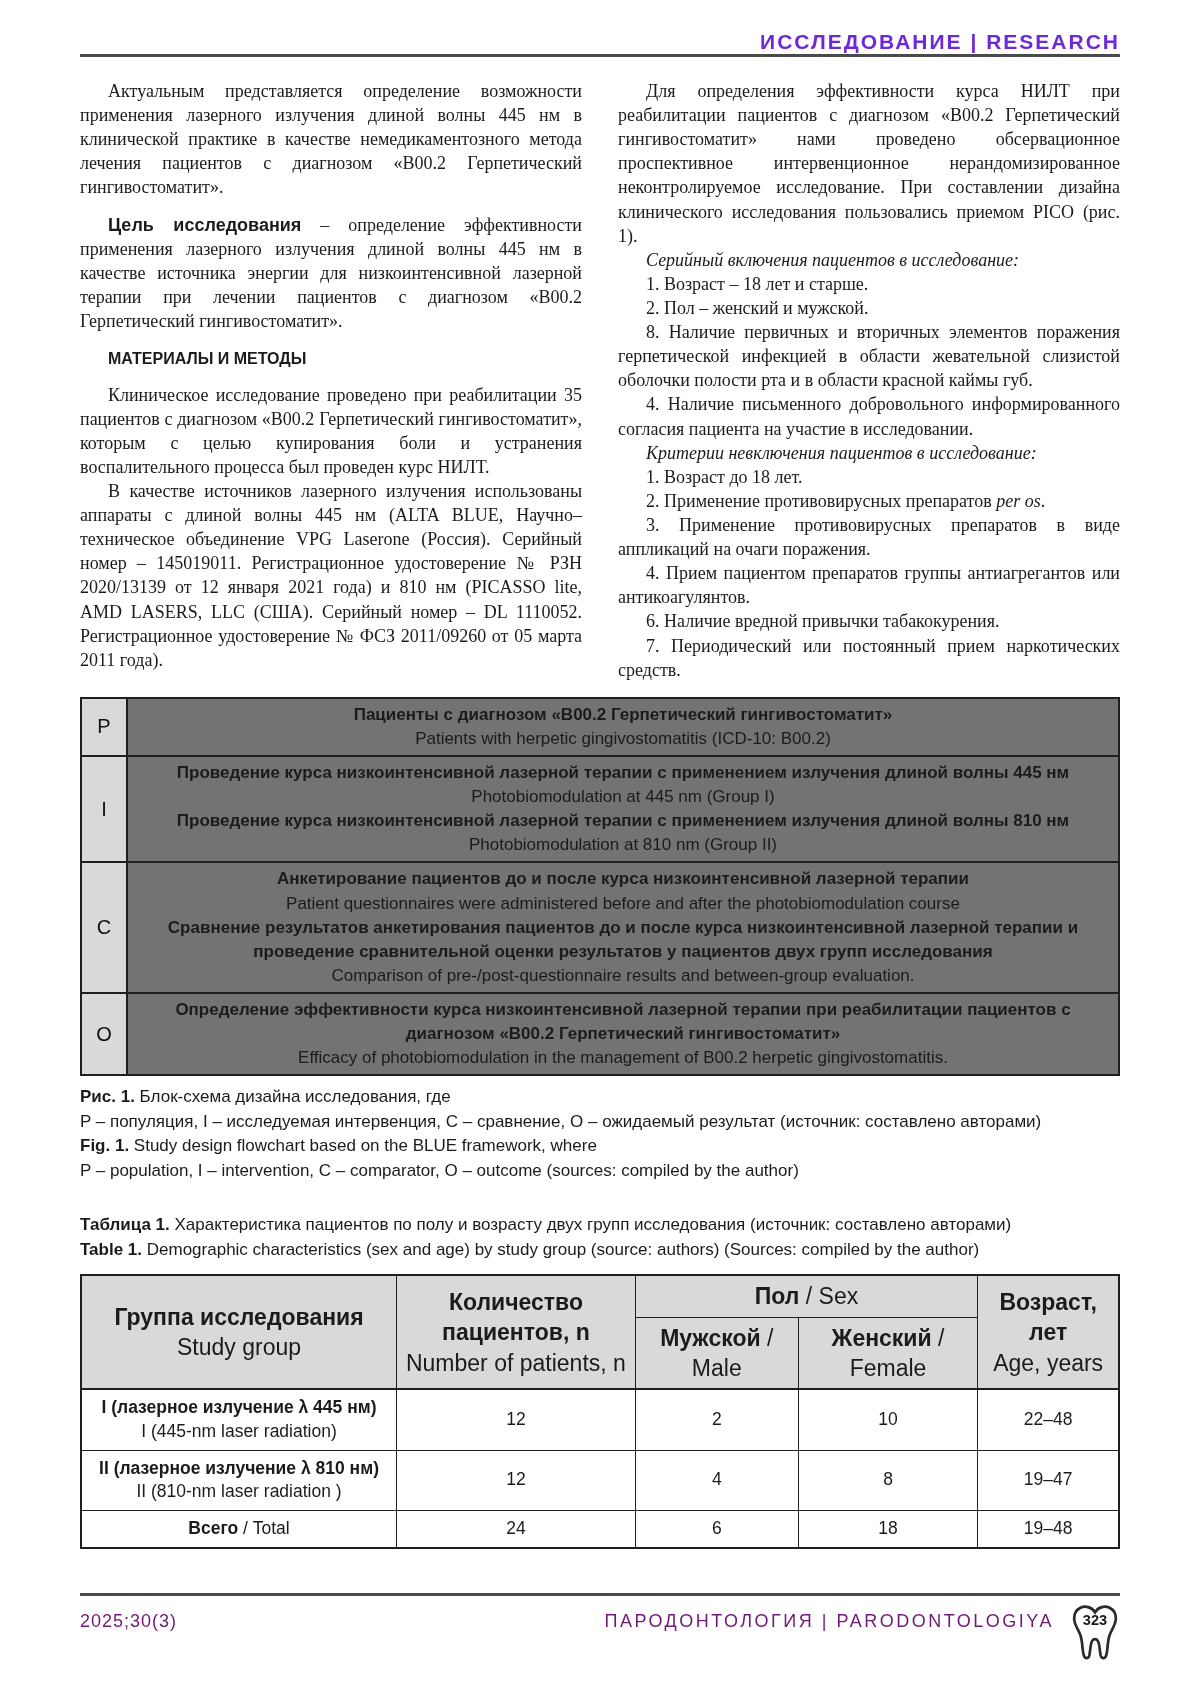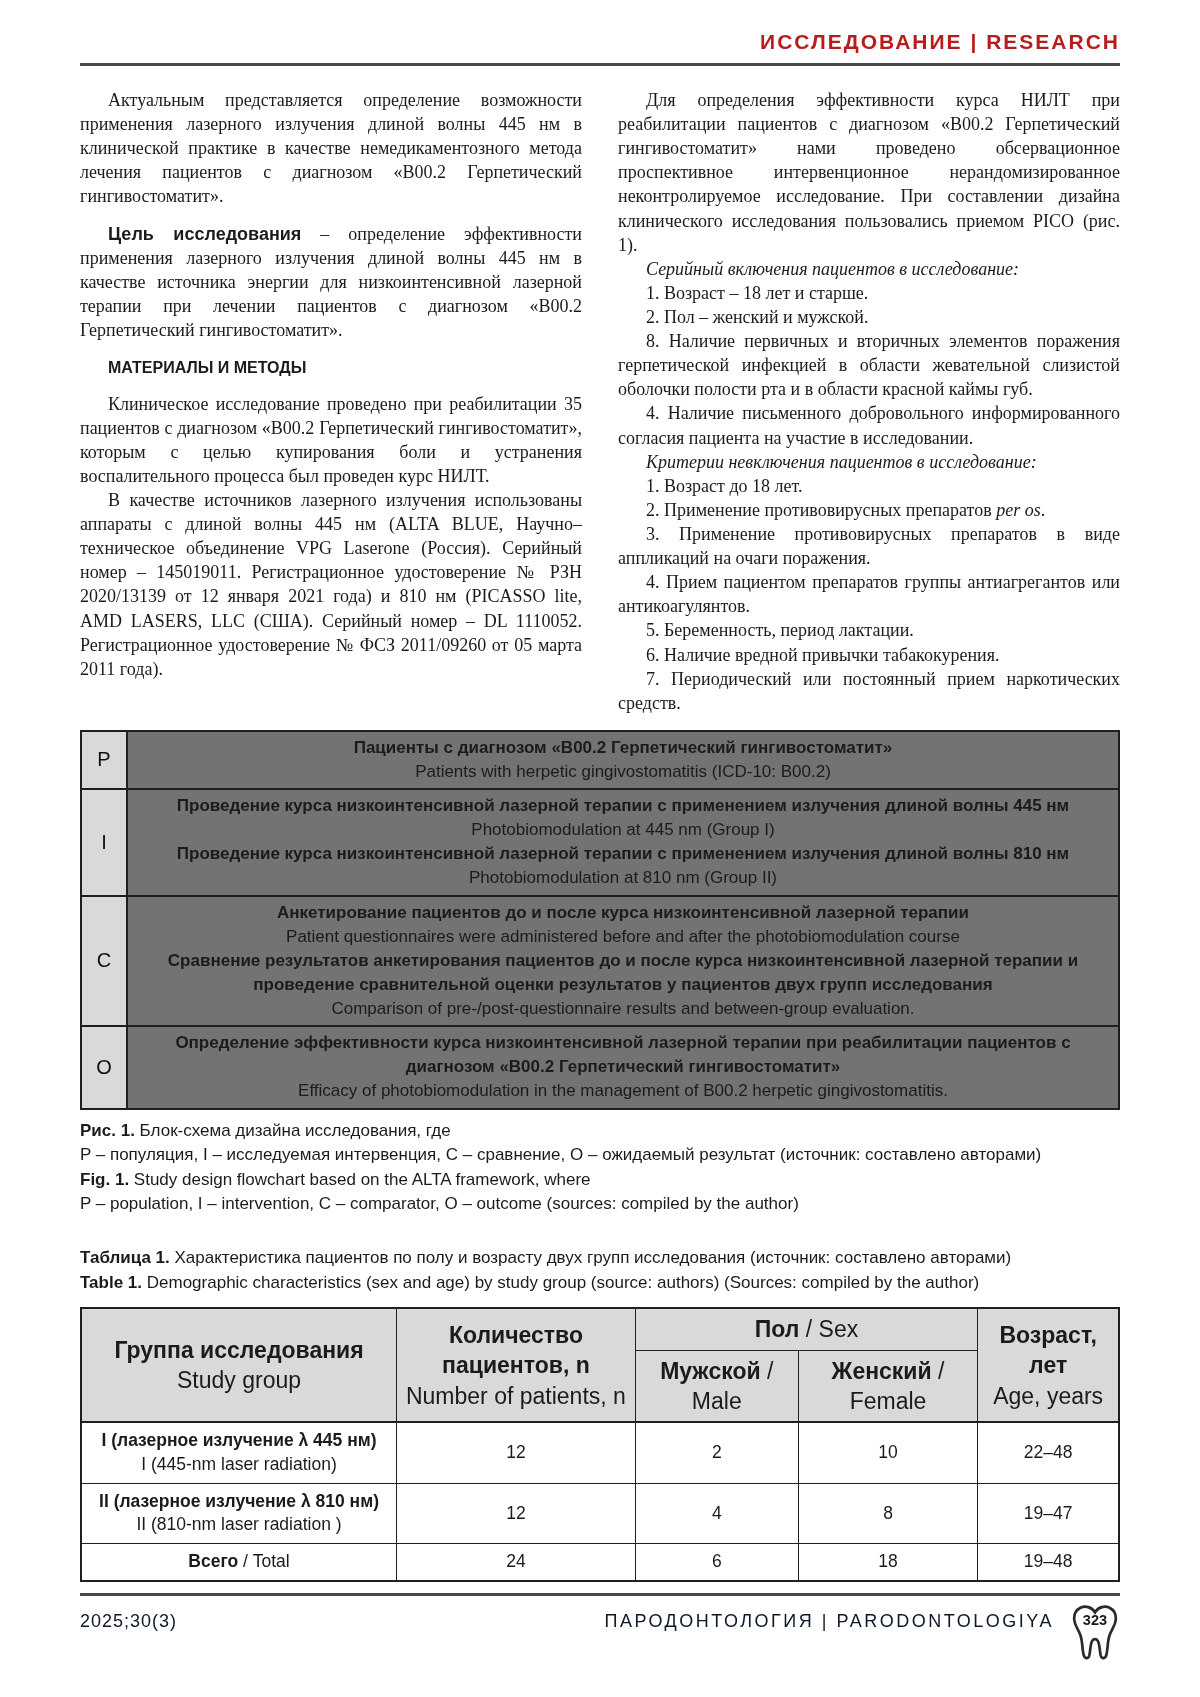--- a/index.html
+++ b/index.html
@@ -15,22 +15,21 @@
     overflow:hidden;
   }
   .sans{font-family:"Liberation Sans", sans-serif;}
   
   .masthead{
     text-align:right;
     font-family:"Liberation Sans", sans-serif;
     font-weight:bold;
     font-size:21px;
     letter-spacing:2px;
-    color:#b91c1c;
-    padding-bottom:9px;
+    color:#6d28d9;
   }
   .rule{height:3px;background:#4a4a4a;}
   
   .columns{display:flex;gap:36px;margin-top:22px;}
   .col{flex:1;min-width:0;font-size:18px;line-height:1.34;text-align:justify;}
   .para{margin:0;text-indent:28px;}
   .para.gap{margin-top:13px;}
   .section-heading{
     font-family:"Liberation Sans", sans-serif;
     font-weight:bold;font-size:16px;
@@ -67,21 +66,21 @@
     text-align:center;vertical-align:middle;
   }
   .t1 th{background:#d9d9d9;font-weight:normal;font-size:23px;line-height:1.32;padding:5px 6px;}
   .t1 td{background:#fff;font-size:17.5px;line-height:1.35;padding:6px 6px;}
   .t1 .hdr-sep{border-bottom-width:2.5px;}
   
   .footer{position:absolute;left:80px;right:80px;bottom:36px;}
   .footer-line{
     display:flex;justify-content:space-between;align-items:flex-start;
     margin-top:13px;
-    font-family:"Liberation Sans", sans-serif;font-size:18px;color:#0f172a;
+    font-family:"Liberation Sans", sans-serif;font-size:18px;color:#701a75;
   }
   .journal-wrap{display:flex;align-items:flex-start;gap:16px;}
   .journal{letter-spacing:2.5px;padding-top:2px;}
   .issue{letter-spacing:1px;padding-top:2px;}
   .tooth{margin-top:-4px;}
 </style>
 </head>
 <body>
 
 <div class="page">
@@ -106,21 +105,20 @@
       <p class="para ital">Серийный включения пациентов в исследование:</p>
       <p class="para">1. Возраст – 18 лет и старше.</p>
       <p class="para">2. Пол – женский и мужской.</p>
       <p class="para">8. Наличие первичных и вторичных элементов поражения герпетической инфекцией в области жевательной слизистой оболочки полости рта и в области красной каймы губ.</p>
       <p class="para">4. Наличие письменного добровольного информированного согласия пациента на участие в исследовании.</p>
       <p class="para ital">Критерии невключения пациентов в исследование:</p>
       <p class="para">1. Возраст до 18 лет.</p>
       <p class="para"><span>2. Применение противовирусных препаратов </span><i>per os</i><span>.</span></p>
       <p class="para">3. Применение противовирусных препаратов в виде аппликаций на очаги поражения.</p>
       <p class="para">4. Прием пациентом препаратов группы антиагрегантов или антикоагулянтов.</p>
-      <p class="para">5. Беременность, период лактации.</p>
       <p class="para">6. Наличие вредной привычки табакокурения.</p>
       <p class="para">7. Периодический или постоянный прием наркотических средств.</p>
     </div>
 
   </div>
 
   <table class="pico">
     <tbody>
         <tr>
       <td class="lbl">P</td>
@@ -153,21 +151,21 @@
         <div class="b">Определение эффективности курса низкоинтенсивной лазерной терапии при реабилитации пациентов с диагнозом «B00.2 Герпетический гингивостоматит»</div>
         <div>Efficacy of photobiomodulation in the management of B00.2 herpetic gingivostomatitis.</div>
       </td>
     </tr>
   </tbody>
     </table>
 
   <div class="caption">
     <div><b>Рис. 1.</b><span> Блок-схема дизайна исследования, где</span></div>
     <div>P – популяция, I – исследуемая интервенция, C – сравнение, O – ожидаемый результат (источник: составлено авторами)</div>
-    <div><b>Fig. 1.</b><span> Study design flowchart based on the ALTA framework, where</span></div>
+    <div><b>Fig. 1.</b><span> Study design flowchart based on the BLUE framework, where</span></div>
     <div>P – population, I – intervention, C – comparator, O – outcome (sources: compiled by the author)</div>
   </div>
 
   <div class="caption tcap">
     <div><b>Таблица 1.</b><span> Характеристика пациентов по полу и возрасту двух групп исследования (источник: составлено авторами)</span></div>
     <div><b>Table 1.</b><span> Demographic characteristics (sex and age) by study group (source: authors) (Sources: compiled by the author)</span></div>
   </div>
 
   <table class="t1">
     <colgroup>

